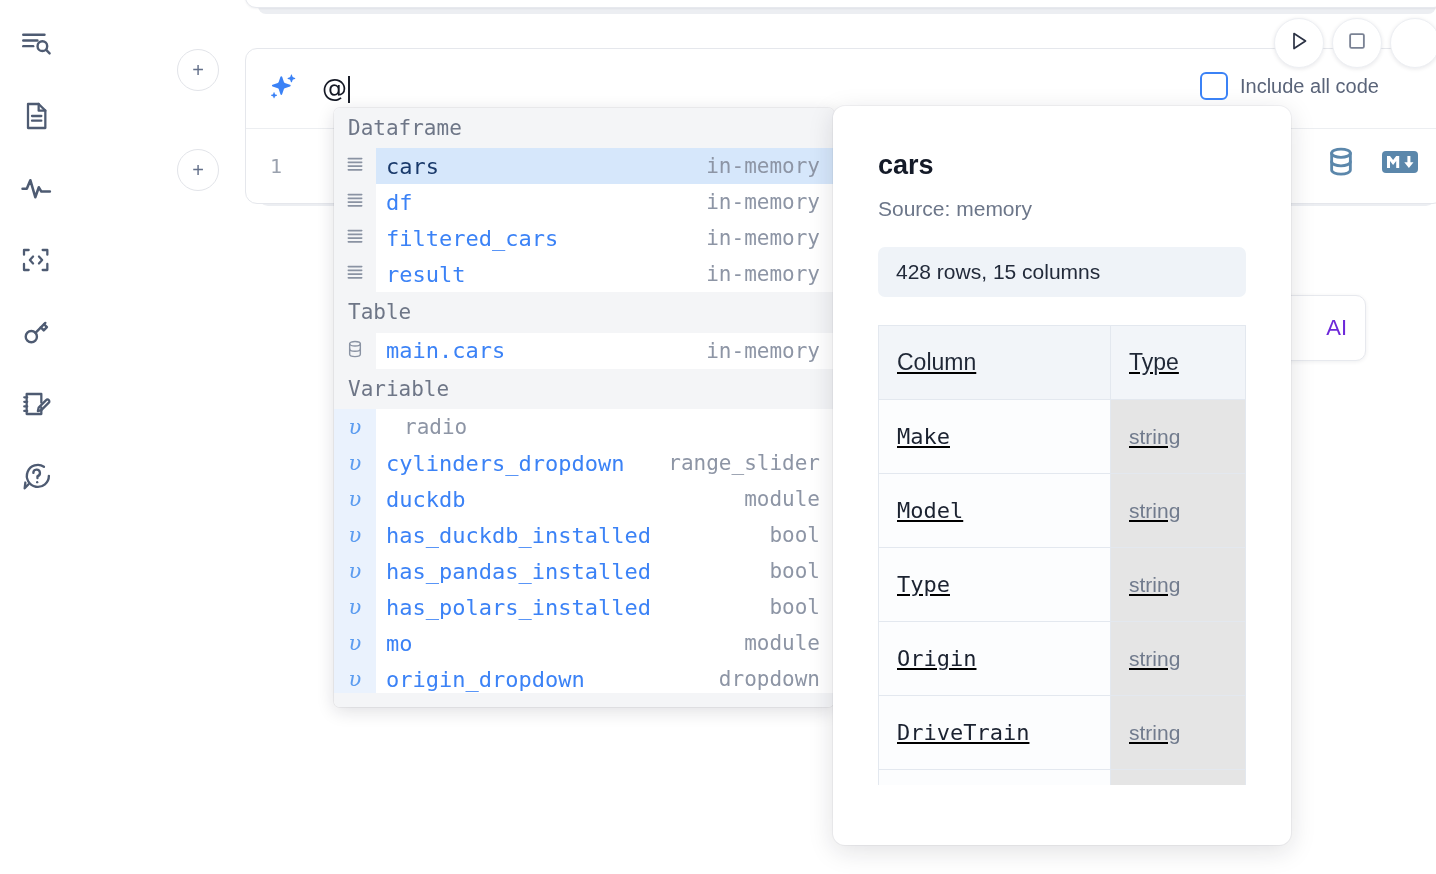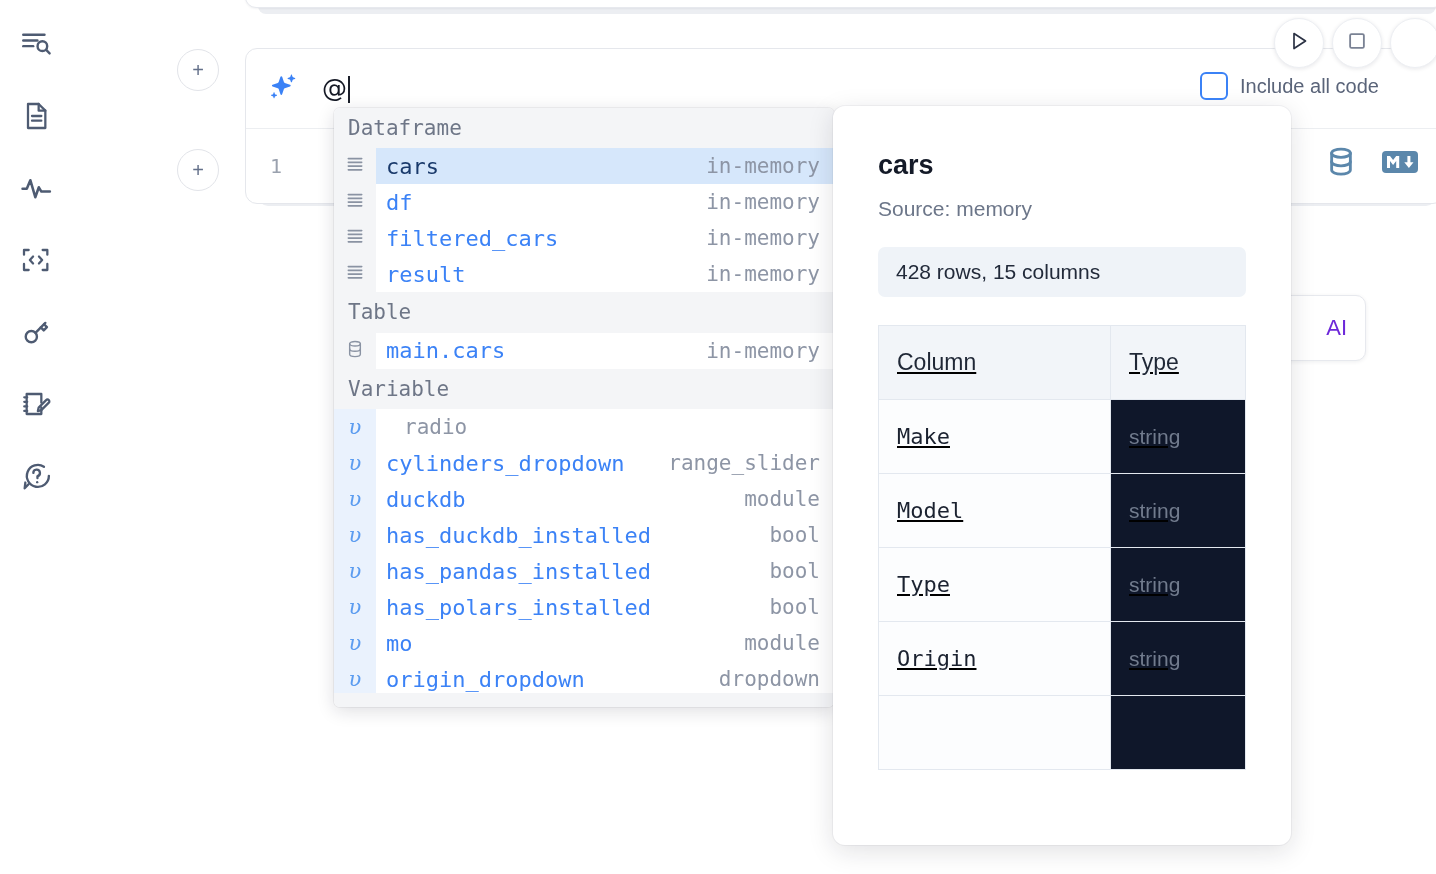--- a/index.html
+++ b/index.html
@@ -303,21 +303,21 @@
   .doc-table th:first-child { width: 232px; }
   .doc-table td.col-name {
     font-family: "DejaVu Sans Mono", monospace;
     font-size: 22px;
     color: #1b2230;
     background: #fcfdfe;
   }
   .doc-table td.col-type {
     font-size: 21px;
     color: #717b8d;
-    background: #0f172a;
+    background: #e5e5e5;
   }
   .doc-table-clip {
     position: relative;
     height: 460px;
     overflow: hidden;
   }
 </style>
 </head>
 <body>
 
@@ -645,20 +645,24 @@
             </tr>
             <tr>
               <td class="col-name">Type</td>
               <td class="col-type">string</td>
             </tr>
             <tr>
               <td class="col-name">Origin</td>
               <td class="col-type">string</td>
             </tr>
             <tr>
+              <td class="col-name">DriveTrain</td>
+              <td class="col-type">string</td>
+            </tr>
+            <tr>
               <td class="col-name"></td>
               <td class="col-type"></td>
             </tr>
           </tbody>
       </table>
     </div>
   </aside>
 
 </div>
 

